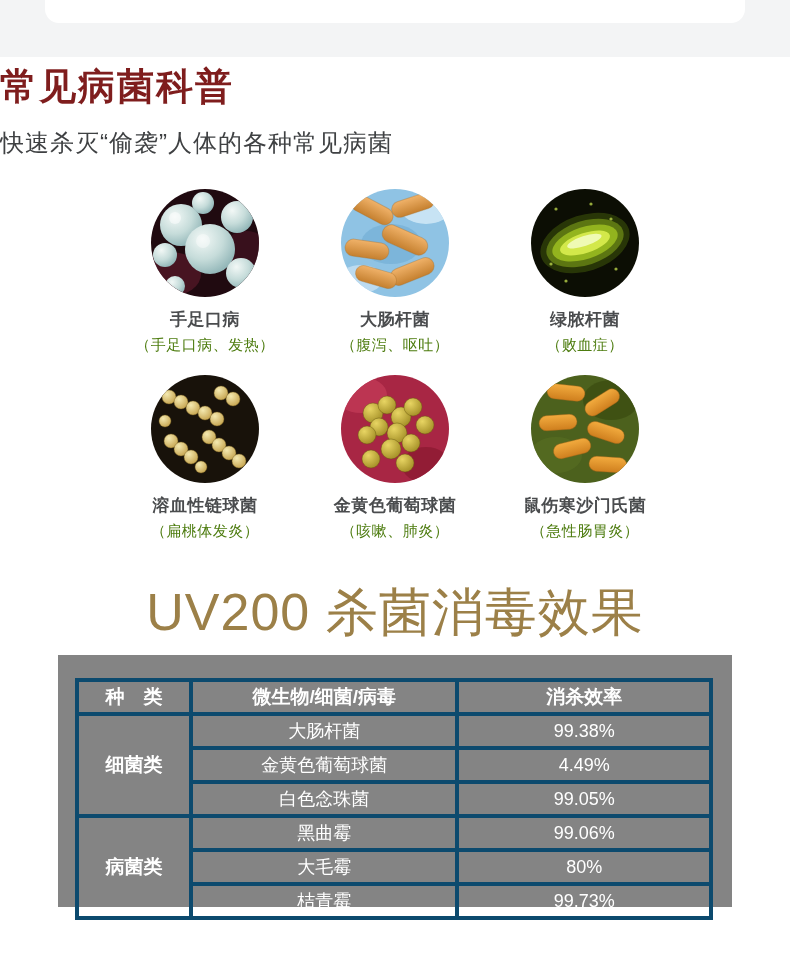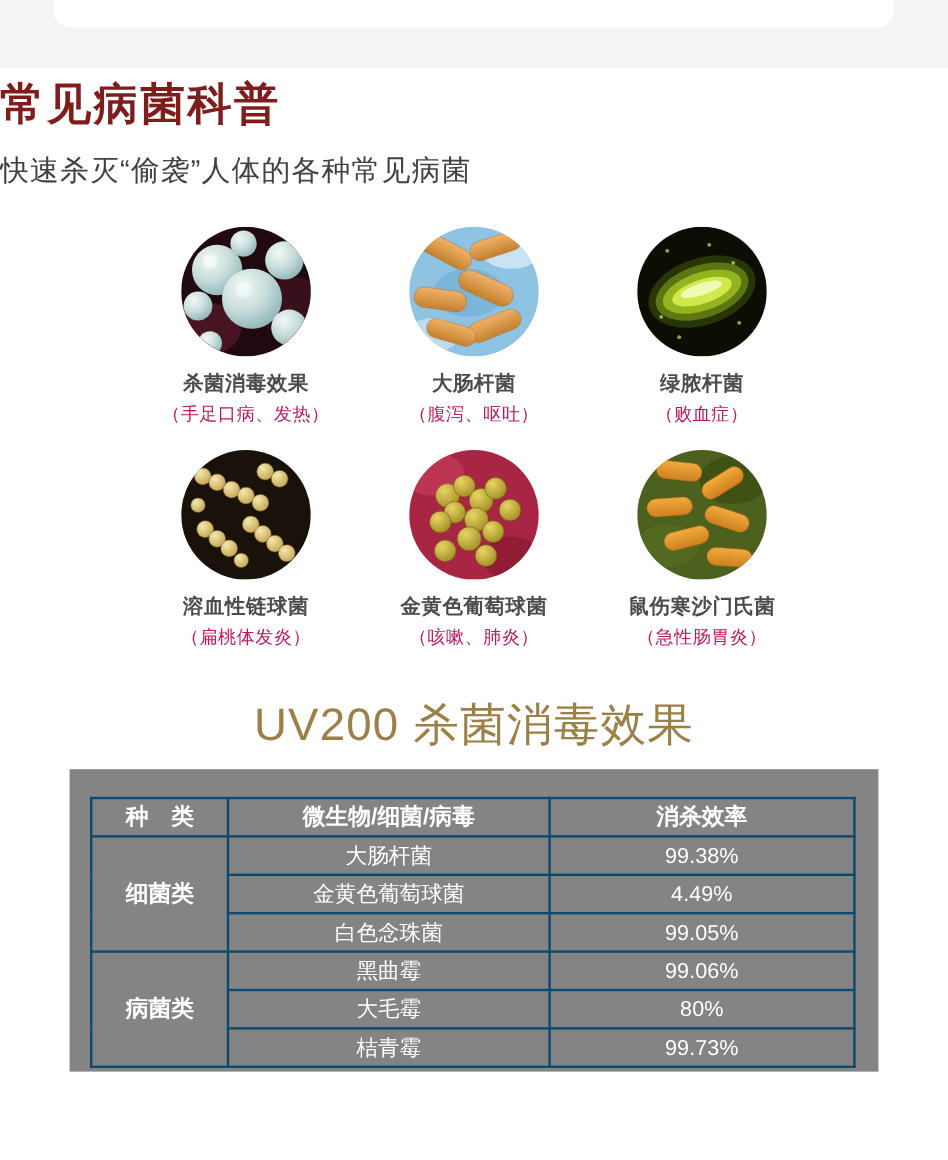--- a/index.html
+++ b/index.html
@@ -12,32 +12,32 @@
   .top-strip{position:relative;height:57px;background:#f3f4f5;}
   .card-bottom{position:absolute;left:45px;top:0;width:700px;height:23px;background:#ffffff;border-radius:0 0 14px 14px;}
   
   .main-title{margin:11px 0 0;text-align:left;font-size:37px;line-height:1;font-weight:bold;color:#7f1d1d;letter-spacing:2px;}
   .subtitle{margin:25px 0 0;text-align:left;font-size:24px;line-height:1.1;font-weight:normal;color:#3f4143;letter-spacing:1px;}
   
   .germ-grid{width:570px;margin:33px auto 0;display:grid;grid-template-columns:repeat(3,190px);row-gap:20px;justify-items:center;}
   .germ{text-align:center;}
   .germ svg{display:block;margin:0 auto;}
   .germ-name{margin-top:11px;font-size:17px;font-weight:bold;color:#4a4c4e;letter-spacing:0.5px;}
-  .germ-symptom{margin-top:5px;font-size:15px;color:#be185d;letter-spacing:0.5px;}
-  
-  .uv-title{margin:45px 0 0;text-align:center;font-size:38px;line-height:1;font-weight:normal;color:#9c8048;letter-spacing:1px;}
+  .germ-symptom{margin-top:5px;font-size:15px;color:#4d7c0f;letter-spacing:0.5px;}
+  
+  .uv-title{margin:45px 0 0;text-align:center;font-size:52px;line-height:1;font-weight:normal;color:#9c8048;letter-spacing:1px;}
   .uv-desc{margin:17px 0 0;text-align:center;font-size:19px;line-height:1.6;color:#4c4e50;}
   .uv-desc div{white-space:nowrap;}
   
   .panel{width:674px;height:252px;margin:11px auto 0;background:#848484;box-sizing:border-box;padding:23px 19px 14px 17px;}
   table.kill{width:100%;height:100%;border-collapse:collapse;table-layout:fixed;}
   table.kill col.c1{width:18%;}
   table.kill col.c2{width:42%;}
   table.kill col.c3{width:40%;}
-  table.kill th,table.kill td{border:2px solid #0c4a6e;color:#ffffff;text-align:center;vertical-align:middle;padding:0;}
+  table.kill th,table.kill td{border:4px solid #0c4a6e;color:#ffffff;text-align:center;vertical-align:middle;padding:0;}
   table.kill th{height:30px;font-size:19px;font-weight:bold;}
   table.kill td{height:30px;font-size:18px;font-weight:normal;}
   table.kill td.cat{font-weight:bold;font-size:19px;}
 </style>
 </head>
 <body>
 
 <div class="top-strip">
   <div class="card-bottom"></div>
 </div>
@@ -67,21 +67,21 @@
         <circle cx="59" cy="60" r="25" fill="url(#g1)"></circle>
         <circle cx="86" cy="28" r="16" fill="url(#g1)"></circle>
         <circle cx="14" cy="66" r="12" fill="url(#g1)"></circle>
         <circle cx="90" cy="84" r="15" fill="url(#g1)"></circle>
         <circle cx="52" cy="14" r="11" fill="url(#g1)"></circle>
         <circle cx="24" cy="97" r="10" fill="url(#g1)"></circle>
         <circle cx="24" cy="29" r="6" fill="#ffffff" opacity="0.5"></circle>
         <circle cx="52" cy="52" r="7" fill="#ffffff" opacity="0.4"></circle>
       </g>
     </svg>
-    <div class="germ-name">杀菌消毒效果</div>
+    <div class="germ-name">手足口病</div>
     <div class="germ-symptom">（手足口病、发热）</div>
   </div>
 
   <div class="germ">
     <svg width="108" height="108" viewBox="0 0 108 108">
       <defs>
         <linearGradient id="g2" x1="0" y1="0" x2="0" y2="1">
           <stop offset="0%" stop-color="#f0b269"></stop>
             <stop offset="100%" stop-color="#c5802f"></stop>
         </linearGradient>

